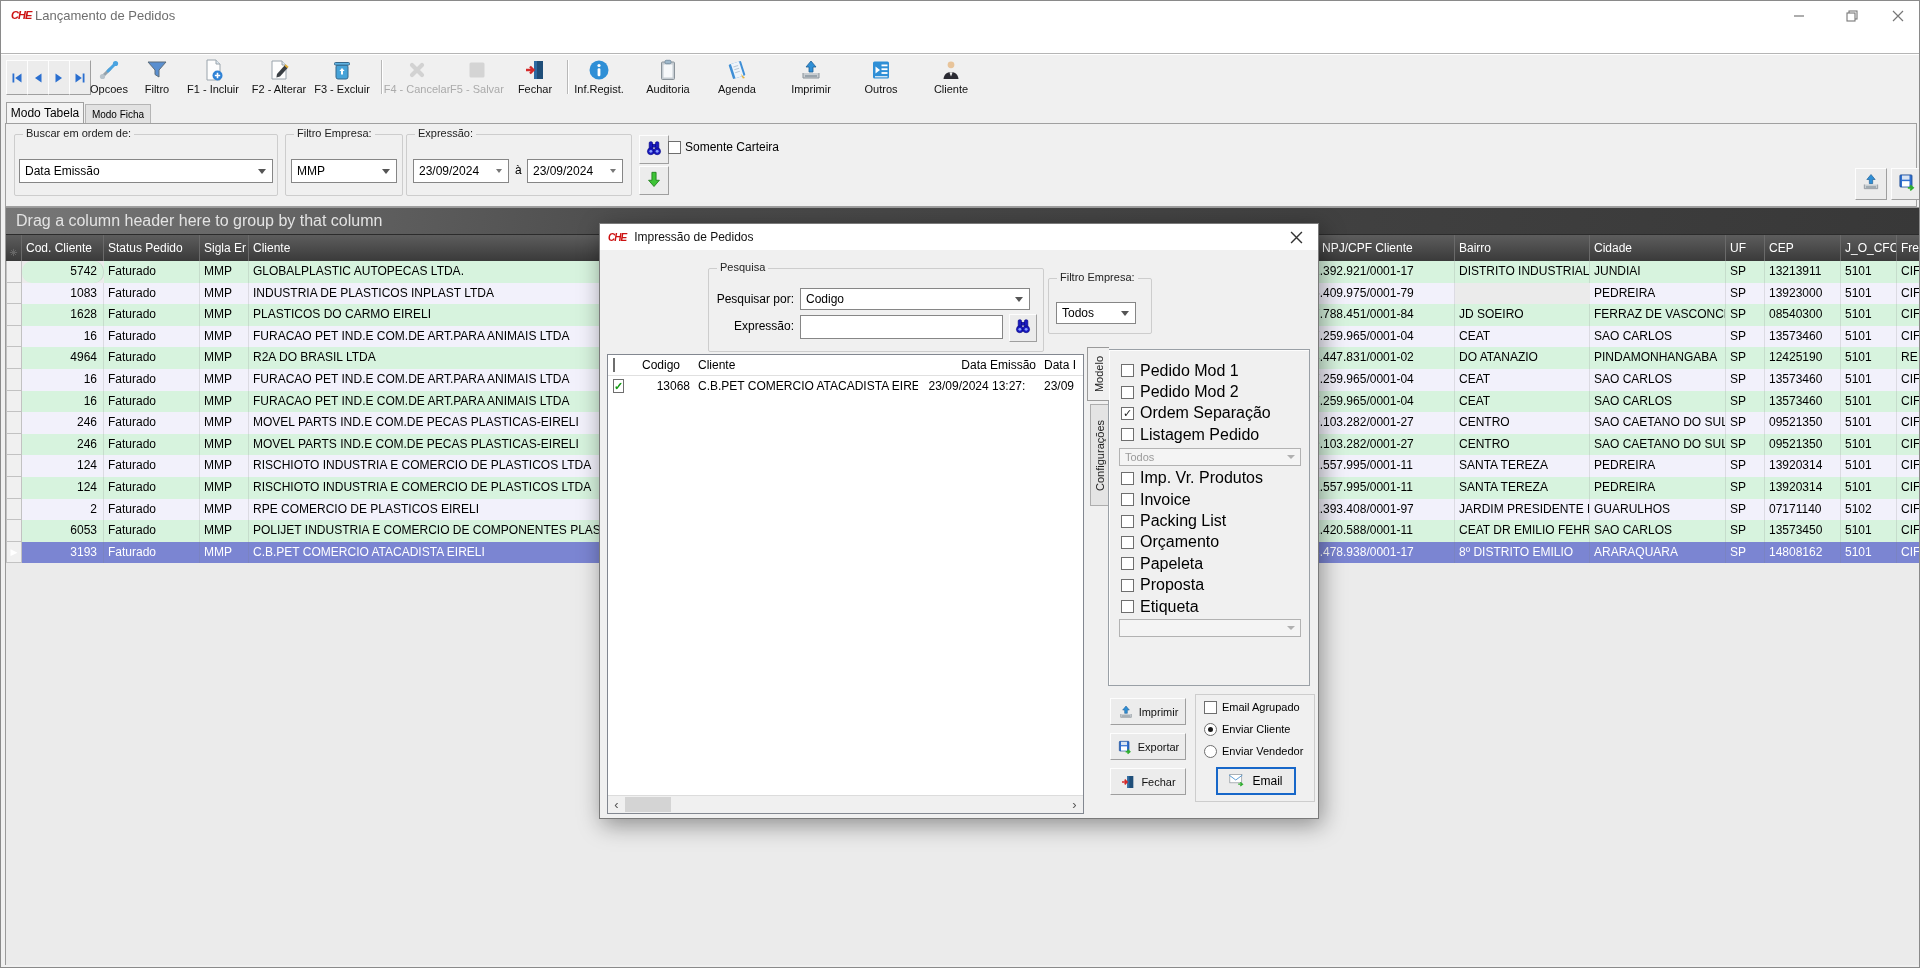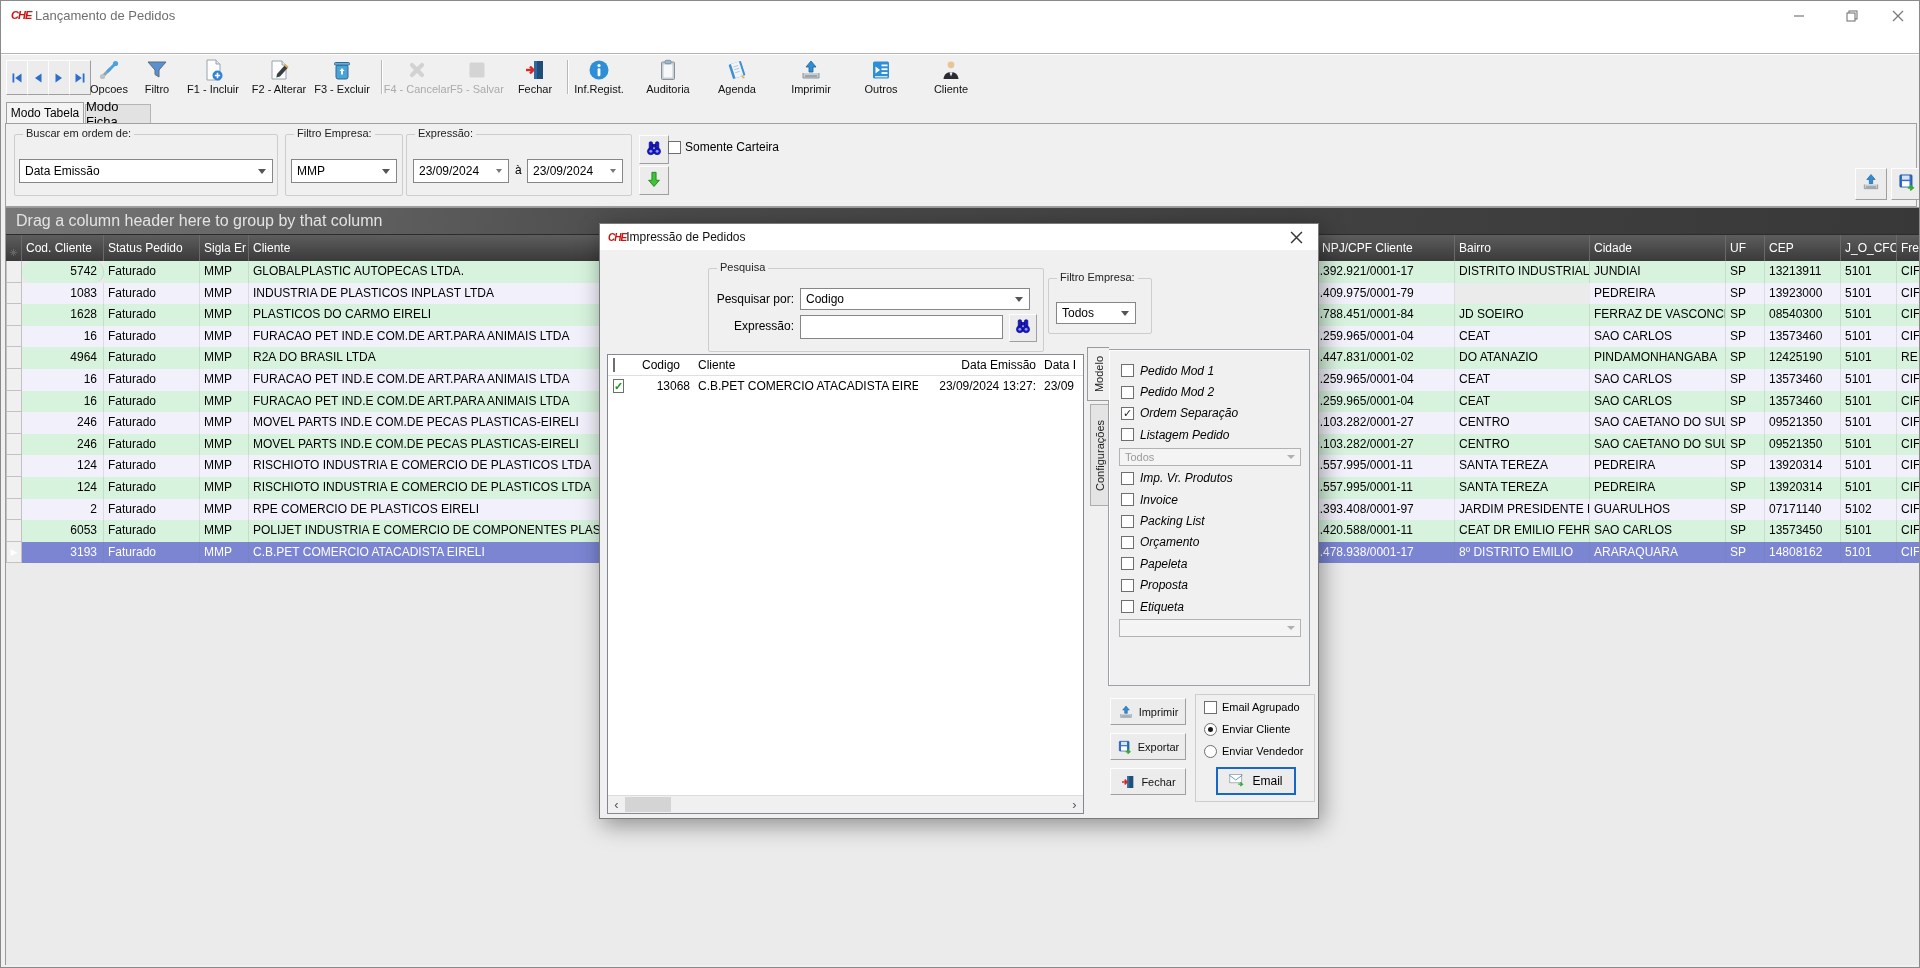--- a/index.html
+++ b/index.html
@@ -19,21 +19,21 @@
   .tbtn{top:3px;width:90px;height:42px;display:flex;flex-direction:column;align-items:center;justify-content:flex-start;}
   .tbtn .ticon{height:25px;display:flex;align-items:center;justify-content:center;}
   .tbtn .ticon svg{width:24px;height:24px;}
   .tbtn .tlabel{font-size:11px;color:#111;white-space:nowrap;margin-top:1px;}
   .tbtn.disabled .tlabel{color:#ababab;}
   .tsep{top:6px;width:1px;height:34px;background:#b8b8b8;box-shadow:1px 0 0 #fff;}
   
   #tabstrip{left:0;top:99px;width:1920px;height:23px;background:#f0f0f0;}
   .tab{top:2px;height:21px;font-size:12px;display:flex;align-items:center;justify-content:center;box-sizing:border-box;}
   .tab.active{background:#f4f4f4;border:1px solid #a0a0a0;border-bottom:none;z-index:2;}
-  .tab.inactive{background:#e2e2e2;border:1px solid #b5b5b5;border-bottom:none;top:4px;height:19px;font-size:13px;}
+  .tab.inactive{background:#e2e2e2;border:1px solid #b5b5b5;border-bottom:none;top:4px;height:19px;font-size:10px;}
   
   #filterpanel{left:4px;top:122px;width:1912px;height:84px;background:#f0f0f0;border:1px solid #a0a0a0;box-sizing:border-box;}
   .group{border:1px solid #cdcdcd;border-radius:2px;box-sizing:border-box;}
   .gcap{position:absolute;top:-8px;left:8px;background:#f0f0f0;padding:0 3px;font-size:11px;color:#222;white-space:nowrap;}
   .combo{background:#fff;border:1px solid #868686;box-sizing:border-box;font-size:12px;display:flex;align-items:center;padding-left:5px;color:#000;}
   .combo .chev{margin-left:auto;margin-right:6px;width:0;height:0;border-left:4px solid transparent;border-right:4px solid transparent;border-top:5px solid #555;}
   .combo .chev.small{border-left-width:3px;border-right-width:3px;border-top-width:4px;border-top-color:#777;}
   .cb{width:13px;height:13px;background:#fff;border:1px solid #6e6e6e;box-sizing:border-box;font-size:11px;line-height:10px;text-align:center;color:#222;flex:none;}
   .cb.green{color:#139a13;font-weight:bold;}
   .radio{width:13px;height:13px;border-radius:50%;border:1px solid #6e6e6e;background:#fff;box-sizing:border-box;position:relative;flex:none;}
@@ -50,40 +50,40 @@
   .grow.even .gcell{background:#d7f3de;}
   .grow.odd .gcell{background:#f2f1fb;}
   .grow.sel .gcell{background:#7b85d2;color:#fff;}
   .gcell.num{text-align:right;padding-right:6px;}
   .gcell.ind{background:#f0f0f0 !important;color:#222;border:1px solid #c2c2c2;border-top:none;text-align:center;font-size:9px;line-height:21px;padding:0;}
   .gcell.npj{padding-left:0;text-indent:-5px;}
   
   #dialog{left:598px;top:222px;width:720px;height:596px;background:#f0f0f0;border:1px solid #7a7a7a;box-sizing:border-box;box-shadow:3px 6px 22px rgba(0,0,0,.4);z-index:10;}
   #dlg-titlebar{left:0;top:0;width:718px;height:26px;background:#ffffff;display:flex;align-items:center;}
   #dlg-logo{font-size:10px;font-weight:bold;font-style:italic;color:#cc1111;margin-left:8px;letter-spacing:-1px;}
-  #dlg-title{font-size:12px;color:#111;}
+  #dlg-title{font-size:12px;color:#111;margin-left:8px;}
   #dlg-close{margin-left:auto;width:44px;height:26px;display:flex;align-items:center;justify-content:center;color:#333;}
   .fieldlabel{font-size:12px;color:#000;text-align:right;}
   .inputbox{background:#fff;border:1px solid #868686;box-sizing:border-box;font-size:12px;padding-left:4px;}
   
   #dlg-list{left:7px;top:130px;width:477px;height:460px;background:#fff;border:1px solid #828790;box-sizing:border-box;overflow:hidden;}
   .lrow{display:flex;height:20px;align-items:center;}
   .lrow.header{border-bottom:1px solid #e0e0e0;}
   .lcell{font-size:12px;box-sizing:border-box;overflow:hidden;white-space:nowrap;flex:none;}
   #dlg-hscroll{position:absolute;left:0;bottom:0;width:475px;height:17px;background:#f0f0f0;border-top:1px solid #dcdcdc;display:flex;align-items:center;}
   .scr-arrow{width:17px;height:17px;display:flex;align-items:center;justify-content:center;font-size:13px;color:#555;}
   .scr-thumb{width:46px;height:15px;background:#d4d4d4;}
   
   .vtab{box-sizing:border-box;display:flex;align-items:center;justify-content:center;font-size:11px;color:#222;}
   .vtab span{writing-mode:vertical-rl;transform:rotate(180deg);white-space:nowrap;}
   .vtab.active{background:#f0f0f0;border:1px solid #9a9a9a;border-right:none;z-index:3;}
   .vtab.inactive{background:#e4e4e4;border:1px solid #adadad;border-right:none;}
   #opt-panel{left:508px;top:125px;width:202px;height:337px;border:1px solid #9aa0a6;background:#f0f0f0;box-sizing:border-box;box-shadow:inset 1px 1px 0 #fdfdfd;padding-top:10px;}
   .opt-row{display:flex;align-items:center;height:21.4px;padding-left:12px;}
-  .opt-row .olabel{font-size:12px;margin-left:6px;white-space:nowrap;font-style:italic;}
+  .opt-row .olabel{font-size:16px;margin-left:6px;white-space:nowrap;}
   .opt-dd{margin:2px 0 2px 10px;width:182px;height:18px;border:1px solid #b2b2b2;background:#f4f4f4;color:#9a9a9a;font-size:11px;box-sizing:border-box;display:flex;align-items:center;padding-left:5px;}
   .opt-dd .chev{margin-left:auto;margin-right:5px;width:0;height:0;border-left:4px solid transparent;border-right:4px solid transparent;border-top:4px solid #b0b0b0;}
   
   .dbtn{left:510px;width:76px;height:27px;background:#ececec;border:1px solid;border-color:#fdfdfd #9f9f9f #9f9f9f #fdfdfd;display:flex;align-items:center;justify-content:center;font-size:11px;color:#111;box-sizing:border-box;}
   .dbtn svg{width:16px;height:16px;margin-right:5px;}
   #email-group{left:595px;top:470px;width:120px;height:108px;border:1px solid #cdcdcd;box-sizing:border-box;}
   .egrow{display:flex;align-items:center;height:20px;padding-left:8px;margin-top:2px;}
   .egrow .olabel{font-size:11px;margin-left:5px;white-space:nowrap;}
   #email-btn{position:absolute;left:20px;top:72px;width:80px;height:28px;border:2px solid #1767c9;background:#ececec;display:flex;align-items:center;justify-content:center;font-size:12px;box-sizing:border-box;}
   #email-btn svg{width:17px;height:14px;margin-right:6px;}
@@ -628,21 +628,21 @@
             <div class="lcell" style="width: 26px; padding-left: 5px;"><span class="cb"></span></div>
             <div class="lcell" style="width: 60px; padding-left: 8px;">Codigo</div>
             <div class="lcell" style="width: 224px; padding-left: 4px;">Cliente</div>
             <div class="lcell" style="width: 122px; text-align: right; padding-right: 4px;">Data Emissão</div>
             <div class="lcell" style="width: 45px; padding-left: 4px;">Data I</div>
           </div>
           <div class="lrow">
             <div class="lcell" style="width: 26px; padding-left: 5px;"><span class="cb green">✓</span></div>
             <div class="lcell" style="width: 60px; text-align: right; padding-right: 4px;">13068</div>
             <div class="lcell" style="width: 224px; padding-left: 4px;">C.B.PET COMERCIO ATACADISTA EIRELI</div>
-            <div class="lcell" style="width: 122px; text-align: right; padding-right: 4px;">23/09/2024 13:27:</div>
+            <div class="lcell" style="width: 122px; text-align: center; padding-right: 4px;">23/09/2024 13:27:</div>
             <div class="lcell" style="width: 45px; padding-left: 4px;">23/09</div>
           </div>
         </div>
       <div id="dlg-hscroll">
         <span class="scr-arrow">‹</span>
         <span class="scr-thumb"></span>
         <span class="scr-arrow" style="margin-left:auto;">›</span>
       </div>
     </div>
 

